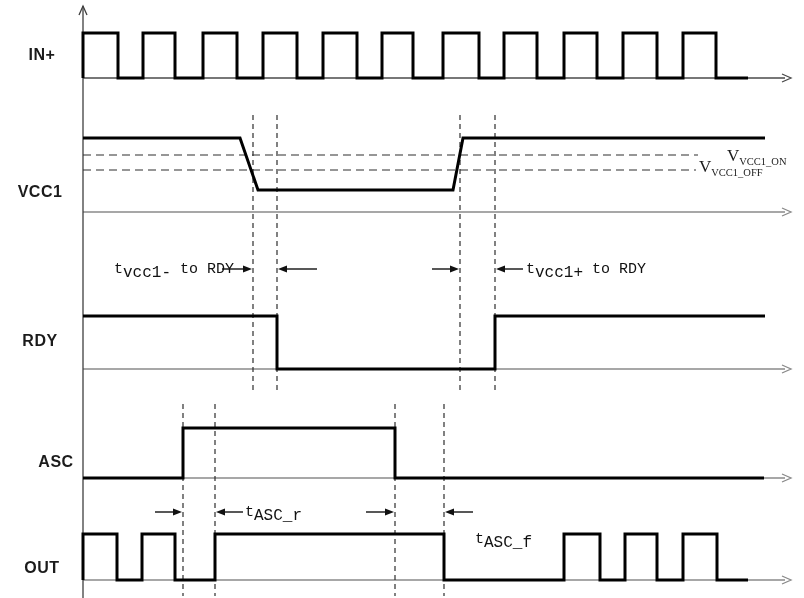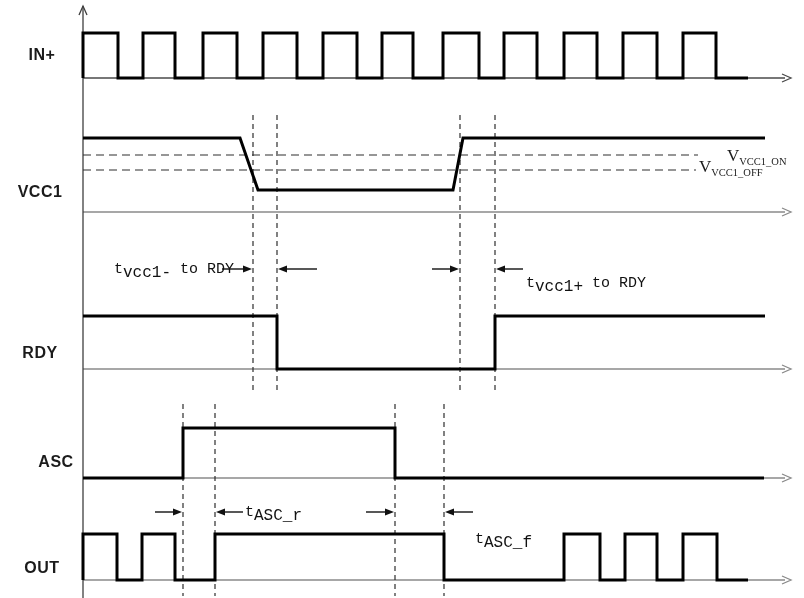--- a/index.html
+++ b/index.html
@@ -69,24 +69,24 @@
       <line x1="224" y1="512" x2="243" y2="512" stroke="#111" stroke-width="1.4"></line>
       <polygon points="216,512 225,508.5 225,515.5" fill="#111"></polygon>
       <line x1="366" y1="512" x2="386" y2="512" stroke="#111" stroke-width="1.4"></line>
       <polygon points="394,512 385,508.5 385,515.5" fill="#111"></polygon>
       <line x1="453" y1="512" x2="473" y2="512" stroke="#111" stroke-width="1.4"></line>
       <polygon points="445,512 454,508.5 454,515.5" fill="#111"></polygon>
     </svg>
 
   <div class="sig-label" id="sig-label-0" style="left: 42px; top: 55px;">IN+</div>
   <div class="sig-label" id="sig-label-1" style="left: 40px; top: 192px; text-align: right;">VCC1</div>
-  <div class="sig-label" id="sig-label-2" style="left: 40px; top: 353px;">RDY</div>
+  <div class="sig-label" id="sig-label-2" style="left: 40px; top: 341px;">RDY</div>
   <div class="sig-label" id="sig-label-3" style="left: 56px; top: 462px;">ASC</div>
   <div class="sig-label" id="sig-label-4" style="left: 42px; top: 568px;">OUT</div>
 
   <div class="v-label" id="th-label-0" style="left: 701px; top: 155px; margin-left: 26px;"><span>V</span><sub>VCC1_ON</sub></div>
   <div class="v-label" id="th-label-1" style="left: 699px; top: 166px;"><span>V</span><sub>VCC1_OFF</sub></div>
 
   <div class="t-label" id="an-label-0" style="left: 114px; top: 269px;"><span>t</span><sub>vcc1-</sub><span> to RDY</span></div>
-  <div class="t-label" id="an-label-1" style="left: 526px; top: 283px;"><span>t</span><sub>vcc1+</sub><span> to RDY</span></div>
+  <div class="t-label" id="an-label-1" style="left: 526px; top: 269px;"><span>t</span><sub>vcc1+</sub><span> to RDY</span></div>
   <div class="t-label" id="an-label-2" style="left: 245px; top: 512px; text-align: center;"><span>t</span><sub>ASC_r</sub><span></span></div>
   <div class="t-label" id="an-label-3" style="left: 475px; top: 539px;"><span>t</span><sub>ASC_f</sub><span></span></div>
 </div>
 
 </body></html>

